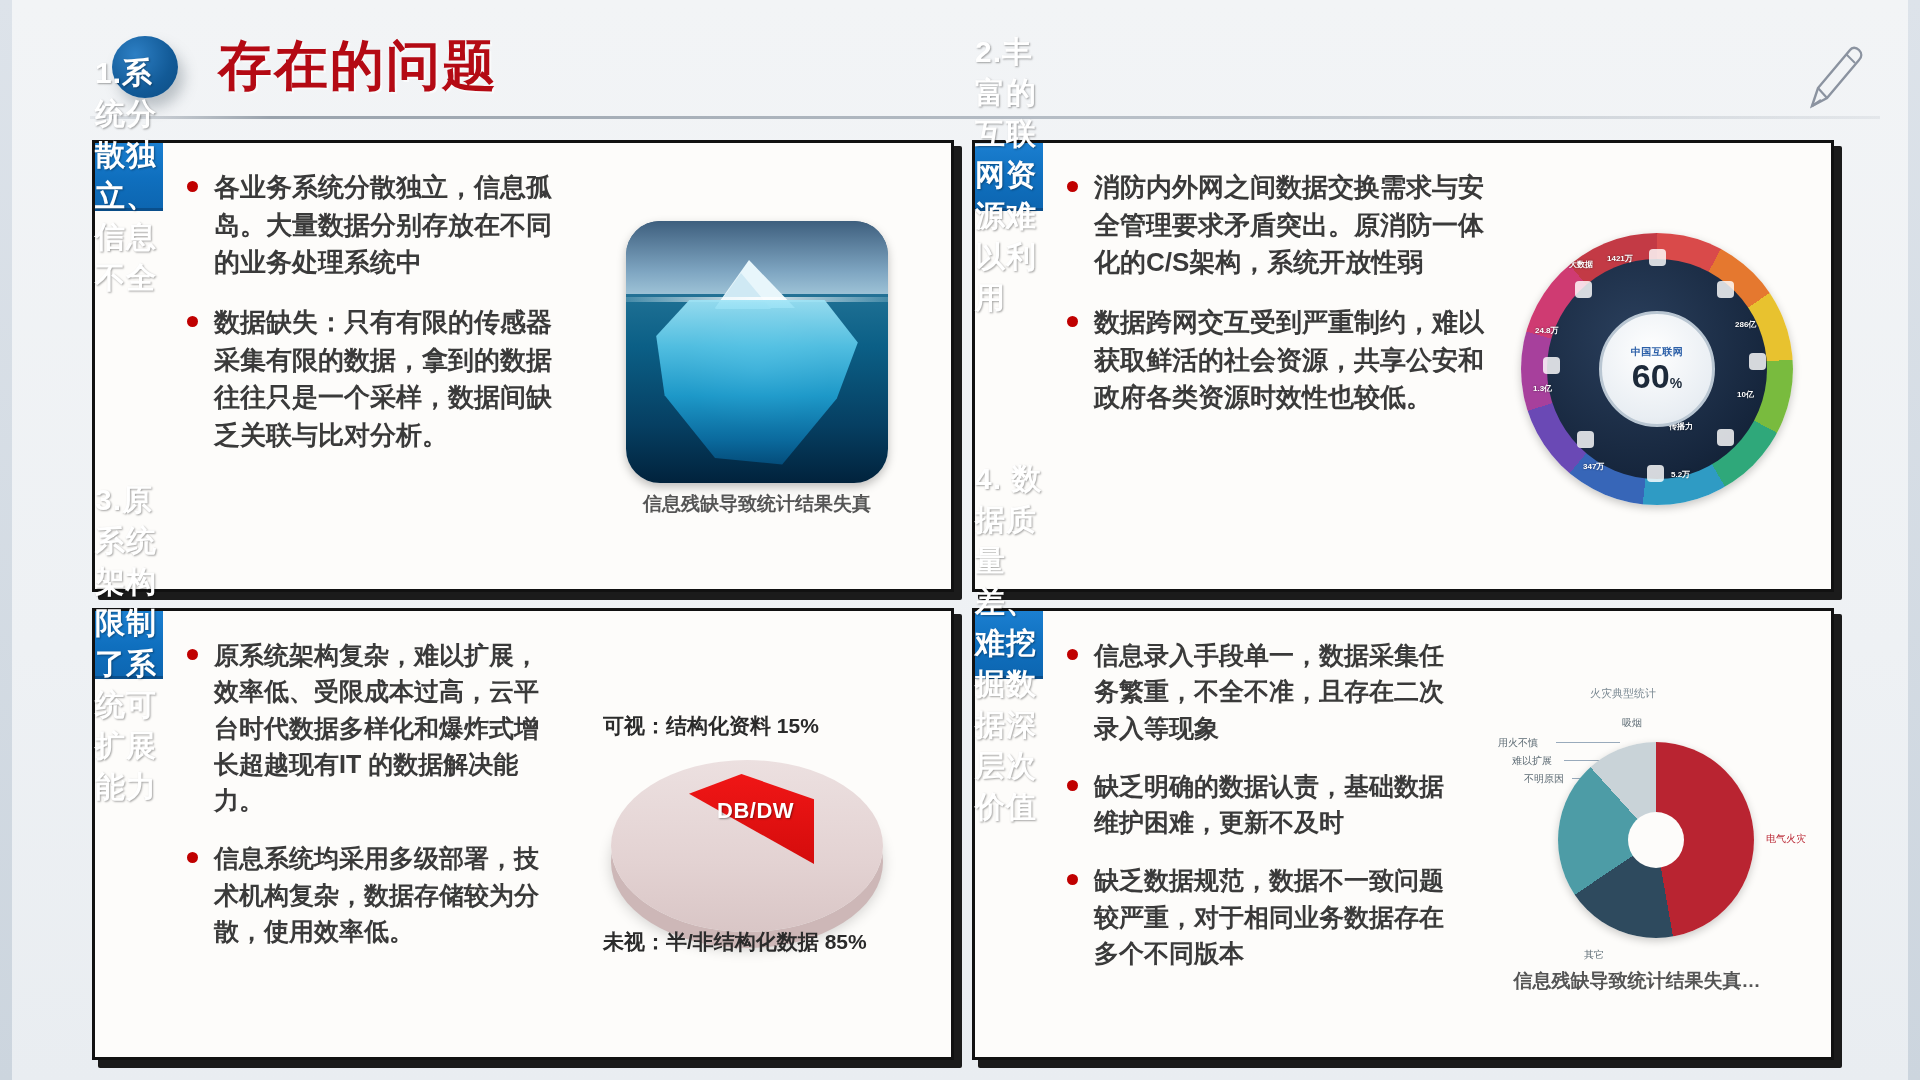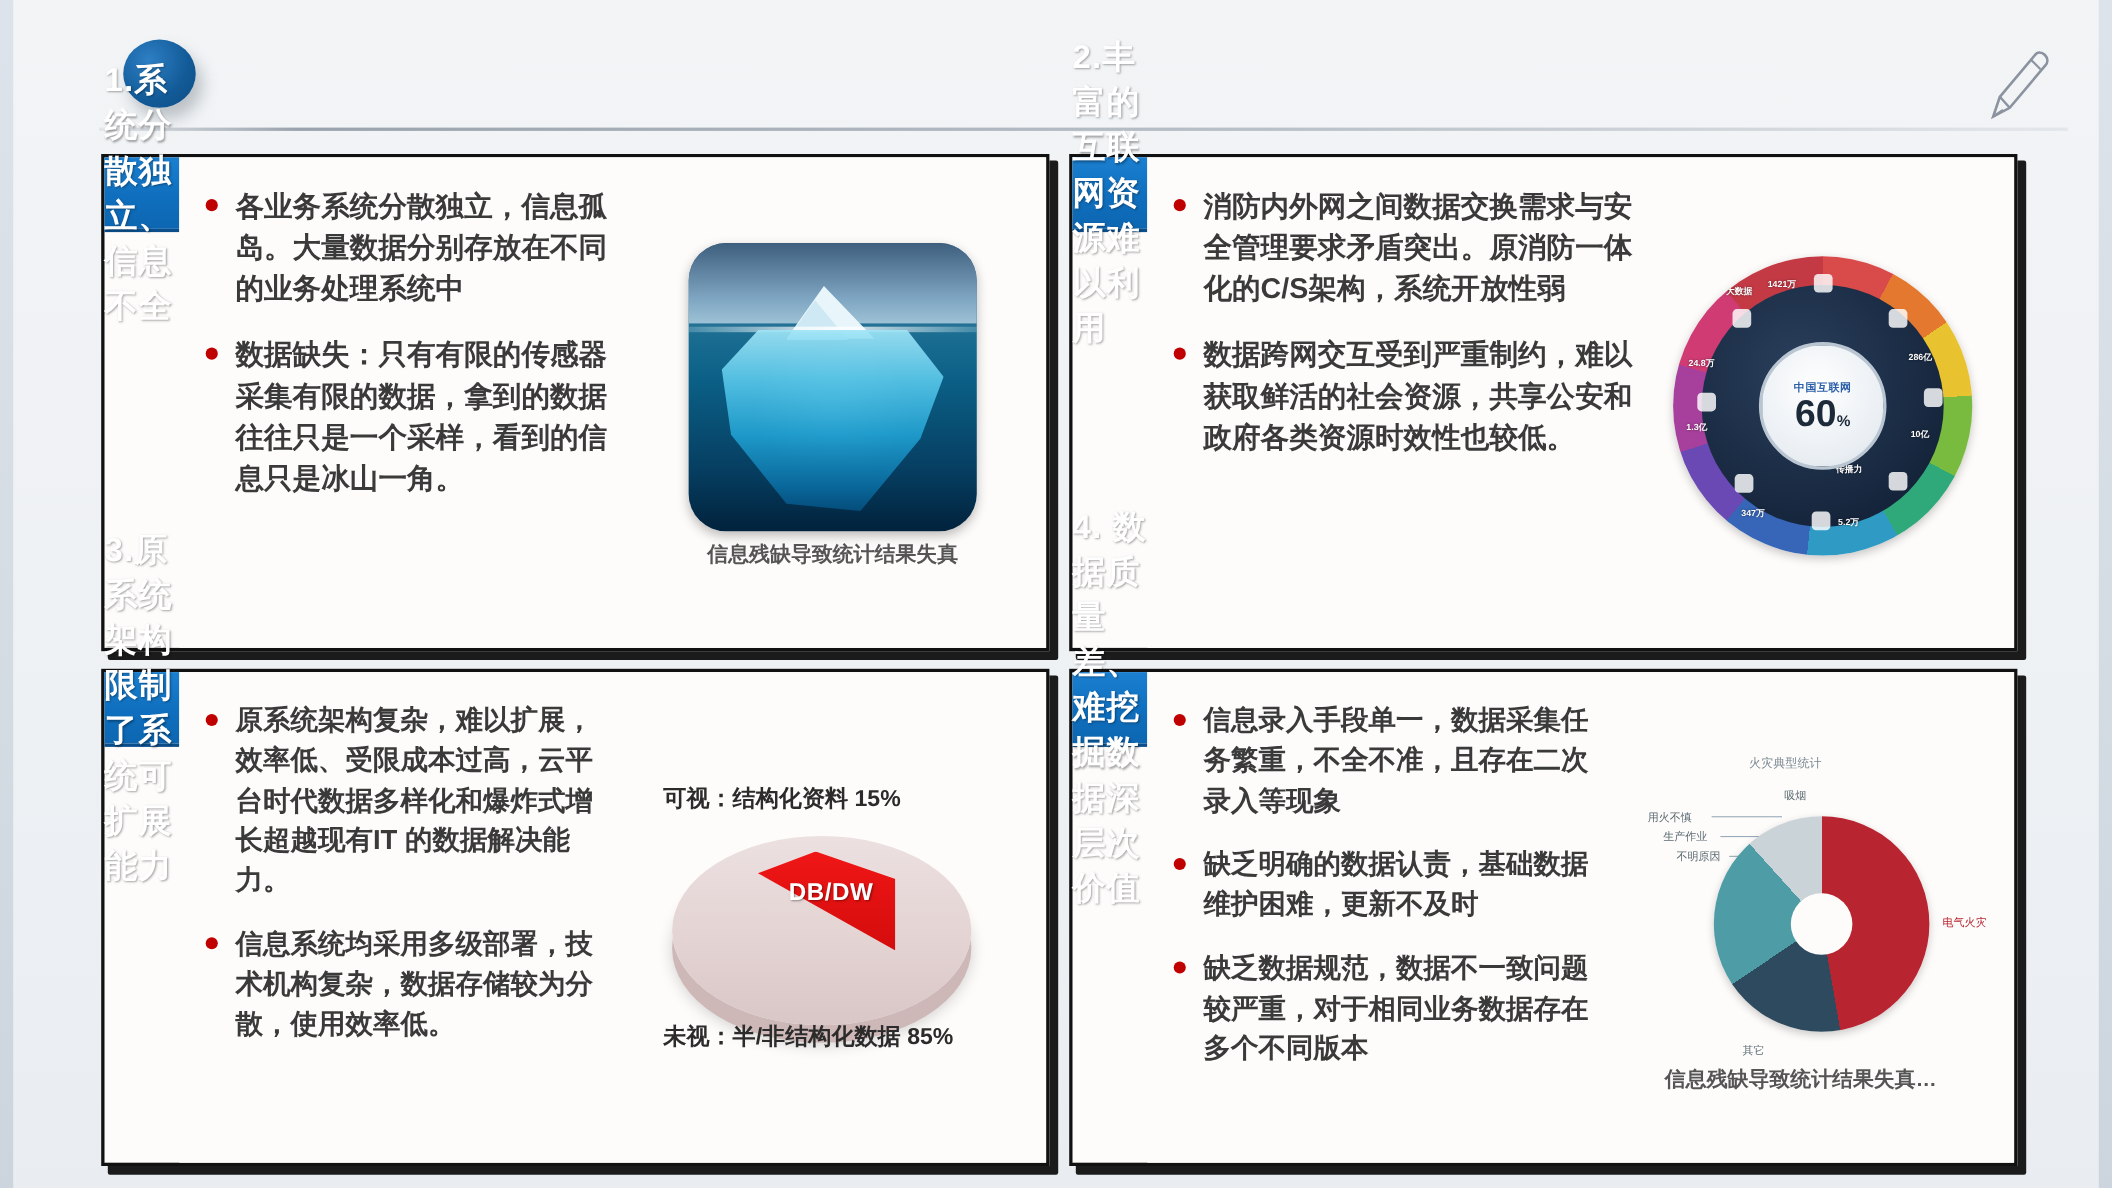--- a/index.html
+++ b/index.html
@@ -226,20 +226,21 @@
 </head>
 <body>
 
 <div id="slide">
 
   <div class="edge-bar left"></div>
   <div class="edge-bar right"></div>
 
   <div id="header">
     <div class="hdr-bullet"></div>
+    <div class="hdr-title">存在的问题</div>
     <div class="hdr-rule"></div>
     <svg class="pen-icon" viewBox="0 0 66 70">
       <path d="M10 64 L16 46 L48 8 C50 5 54 5 57 8 C60 11 60 15 57 18 L25 56 Z" fill="none" stroke="#8b93a0" stroke-width="2.4"></path>
       <path d="M16 46 L25 56" fill="none" stroke="#8b93a0" stroke-width="2.2"></path>
       <path d="M10 64 L19 58" fill="none" stroke="#8b93a0" stroke-width="2.2"></path>
       <path d="M44 12 L53 21" fill="none" stroke="#8b93a0" stroke-width="2"></path>
     </svg>
   </div>
 
   <div id="grid">
@@ -249,21 +250,21 @@
       <div class="panel-inner">
         <div class="panel-head">1.系统分散独立、信息不全</div>
         <div class="panel-body">
           <div class="bullets">
             <div class="bullet-row">
               <span class="bullet-dot"></span>
               <span class="bullet-text">各业务系统分散独立，信息孤岛。大量数据分别存放在不同的业务处理系统中</span>
             </div>
             <div class="bullet-row">
               <span class="bullet-dot"></span>
-              <span class="bullet-text">数据缺失：只有有限的传感器采集有限的数据，拿到的数据往往只是一个采样，看到的信息只是冰山一角。</span>
+              <span class="bullet-text">数据缺失：只有有限的传感器采集有限的数据，拿到的数据往往只是一个采样，数据间缺乏关联与比对分析。</span>
             </div>
           </div>
           <div class="media">
             <div class="iceberg">
               <div class="ice-sky"></div>
               <div class="ice-top"></div>
               <div class="ice-top2"></div>
               <div class="ice-waterline"></div>
               <div class="ice-glow"></div>
               <div class="ice-body"></div>
@@ -362,21 +363,21 @@
             </div>
             <div class="bullet-row">
               <span class="bullet-dot"></span>
               <span class="bullet-text">缺乏数据规范，数据不一致问题较严重，对于相同业务数据存在多个不同版本</span>
             </div>
           </div>
           <div class="media">
             <div class="p4chart">
               <div class="p4-title">火灾典型统计</div>
               <div class="p4-note" style="left: 26px; top: 54px;">用火不慎</div>
-              <div class="p4-note" style="left: 40px; top: 72px;">生产作业</div>
+              <div class="p4-note" style="left: 40px; top: 72px;">难以扩展</div>
               <div class="p4-note" style="left: 52px; top: 90px;">不明原因</div>
               <div class="p4-note" style="left: 150px; top: 34px;">吸烟</div>
               <div class="p4-leader" style="left: 84px; top: 60px; width: 64px;"></div>
               <div class="p4-leader" style="left: 92px; top: 78px; width: 58px;"></div>
               <div class="p4-leader" style="left: 100px; top: 96px; width: 54px;"></div>
               <div class="p4-donut"></div>
               <div class="p4-note red" style="right: -4px; top: 150px;">电气火灾</div>
               <div class="p4-note" style="left: 112px; top: 266px;">其它</div>
               <div class="p4-caption">信息残缺导致统计结果失真…</div>
             </div>

